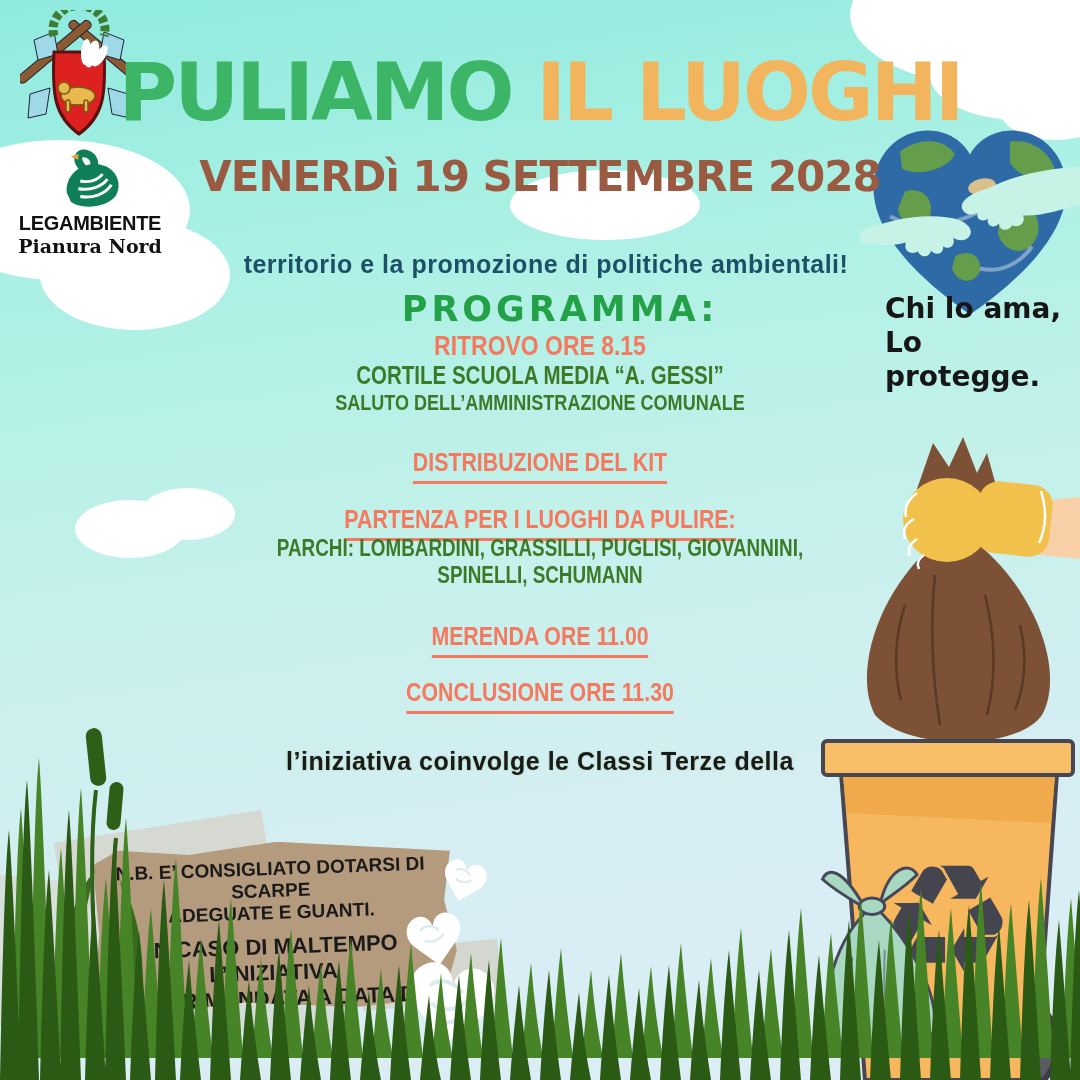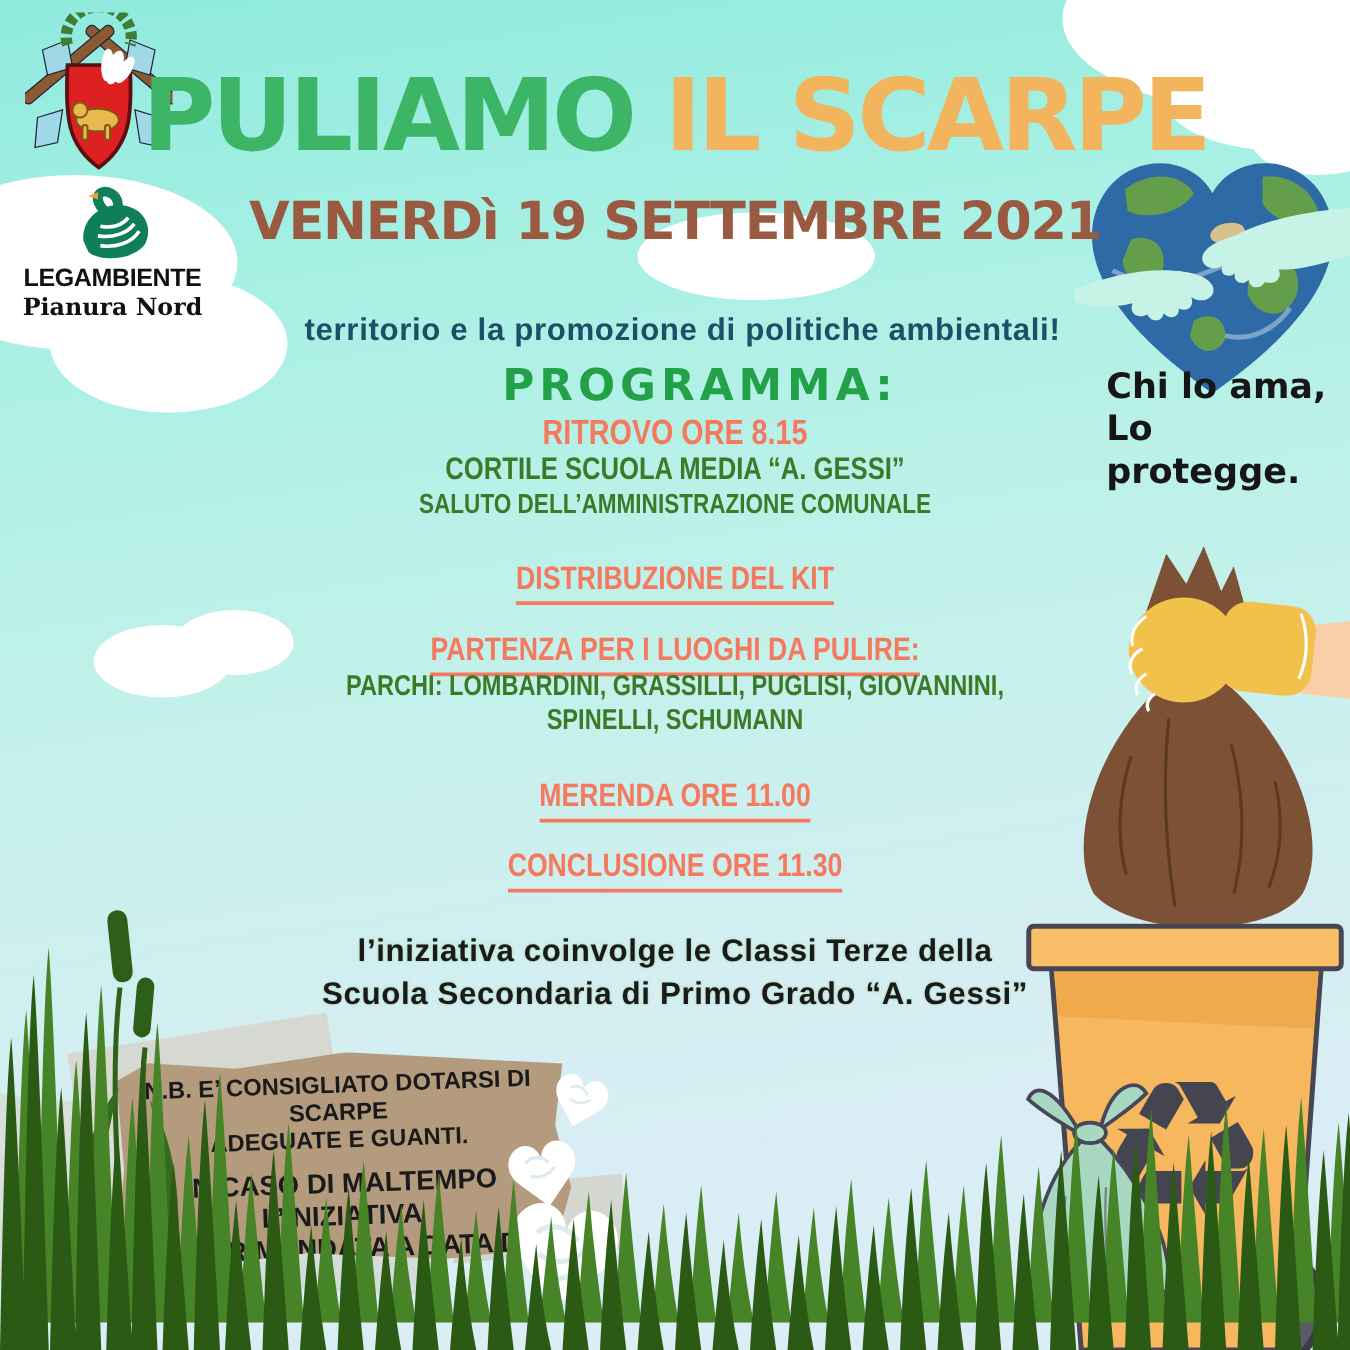--- a/index.html
+++ b/index.html
@@ -160,40 +160,39 @@
 
   <div class="note">
     <div style="margin-top:16px;font-size:19px;">N.B.   E’ CONSIGLIATO DOTARSI DI SCARPE</div>
     <div style="font-size:19px;">ADEGUATE E GUANTI.</div>
     <div style="margin-top:10px;font-size:22px;">IN CASO DI MALTEMPO L’INIZIATIVA</div>
     <div style="font-size:22px;">SARà RIMANDATA A DATA DA</div>
     <div style="font-size:22px;">DESTINARSI.</div>
   </div>
 
   <div class="row ttl" style="top:46px;">
-    <span class="g">PULIAMO</span><span> </span><span class="o">IL SCARPE</span>
-  </div>
-
-  <div class="row date" style="top:152px;">VENERDì 19 SETTEMBRE 2021</div>
+    <span class="g">PULIAMO</span><span> </span><span class="o">IL LUOGHI</span>
+  </div>
+
+  <div class="row date" style="top:152px;">VENERDì 19 SETTEMBRE 2028</div>
 
   <div class="row tag" style="top:250px;margin-left:12px;">territorio e la promozione di politiche ambientali!</div>
 
   <div class="row prog-h" style="top:289px;">PROGRAMMA:</div>
   <div class="row cond salmon" style="top:330px;font-size:28px;">RITROVO ORE 8.15</div>
   <div class="row cond dgreen" style="top:361px;font-size:25px;">CORTILE SCUOLA MEDIA “A. GESSI”</div>
   <div class="row cond dgreen" style="top:390px;font-size:22px;">SALUTO DELL’AMMINISTRAZIONE COMUNALE</div>
   <div class="row cond salmon ul" style="top:447px;font-size:26px;"><span>DISTRIBUZIONE DEL KIT</span></div>
   <div class="row cond salmon ul" style="top:504px;font-size:26px;"><span>PARTENZA PER I LUOGHI DA PULIRE:</span></div>
   <div class="row cond dgreen" style="top:535px;font-size:23px;">PARCHI: LOMBARDINI, GRASSILLI, PUGLISI, GIOVANNINI,</div>
   <div class="row cond dgreen" style="top:562px;font-size:23px;">SPINELLI, SCHUMANN</div>
   <div class="row cond salmon ul" style="top:621px;font-size:26px;"><span>MERENDA ORE 11.00</span></div>
   <div class="row cond salmon ul" style="top:677px;font-size:26px;"><span>CONCLUSIONE ORE 11.30</span></div>
 
   <div class="row hand" style="top:747px;">l’iniziativa coinvolge le Classi Terze  della</div>
-  <div class="row hand" style="top:781px;">Scuola Secondaria di Primo Grado “A. Gessi”</div>
 
   <svg class="abs" style="left:438px;top:856px;z-index:7;transform:rotate(16deg);" width="52" height="50" viewBox="0 0 100 92">
     <path d="M50,30 C50,14 35,4 22,11 C8,18 4,38 18,53 L50,86 L82,53 C96,38 92,18 78,11 C65,4 50,14 50,30 Z" fill="#ffffff"></path>
     <path d="M30,30 C38,22 52,24 58,34 M34,46 C44,52 58,48 64,40" stroke="#dcebf0" stroke-width="4" fill="none"></path>
   </svg>
   <svg class="abs" style="left:402px;top:908px;z-index:7;transform:rotate(-10deg);" width="66" height="62" viewBox="0 0 100 92">
     <path d="M50,30 C50,14 35,4 22,11 C8,18 4,38 18,53 L50,86 L82,53 C96,38 92,18 78,11 C65,4 50,14 50,30 Z" fill="#ffffff"></path>
     <path d="M30,30 C38,22 52,24 58,34 M34,46 C44,52 58,48 64,40" stroke="#dcebf0" stroke-width="4" fill="none"></path>
   </svg>
   <svg class="abs" style="left:398px;top:955px;z-index:7;transform:rotate(9deg);" width="104" height="98" viewBox="0 0 100 92">

